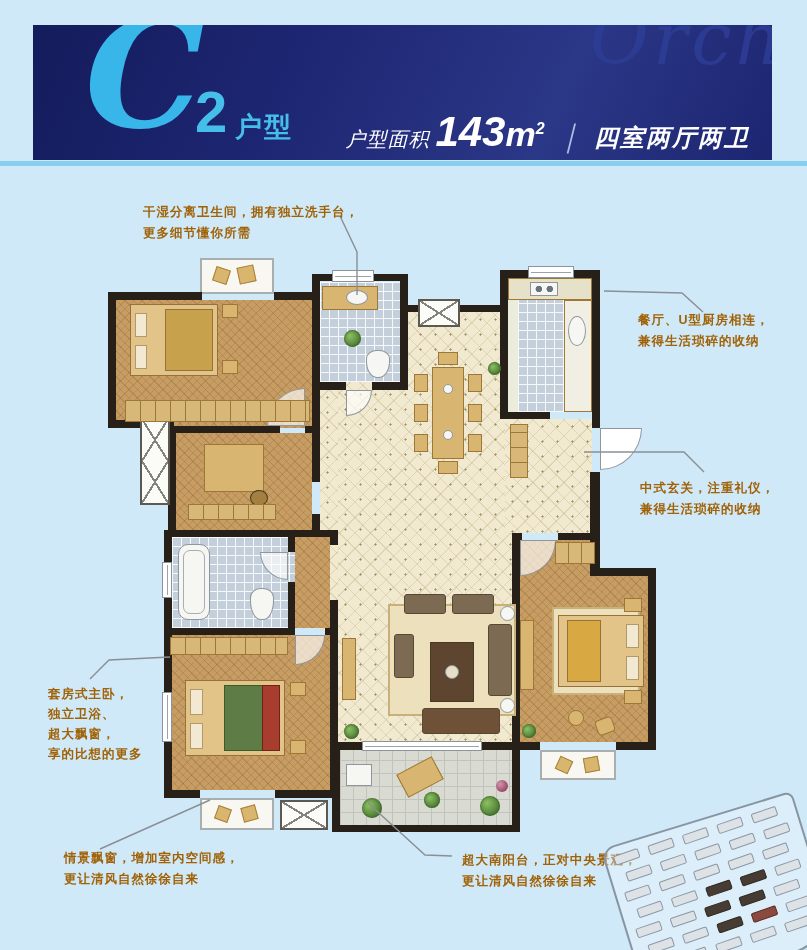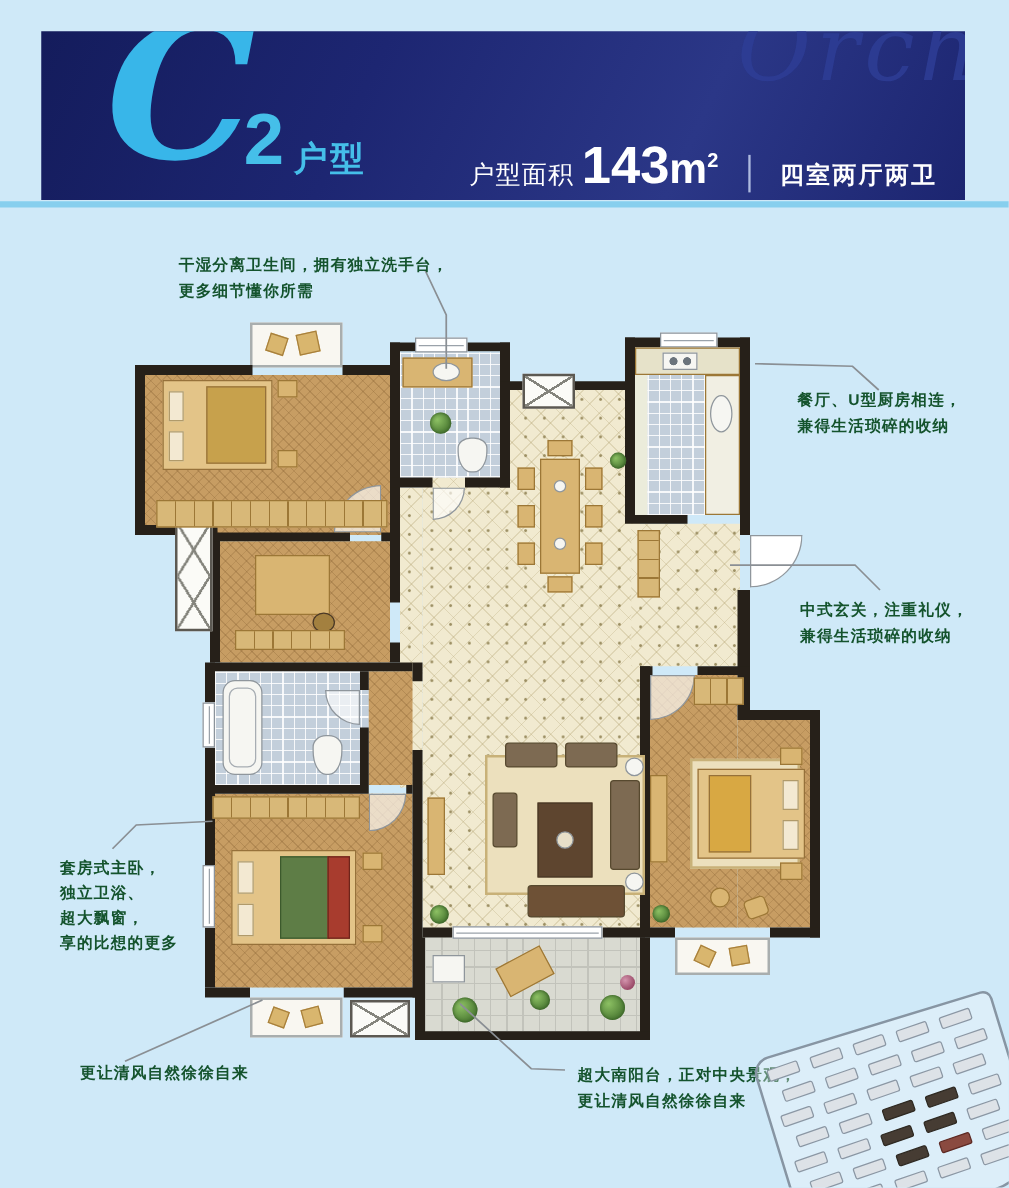--- a/index.html
+++ b/index.html
@@ -10,27 +10,27 @@
   }
   
   .header{position:absolute;left:33px;top:25px;width:739px;height:135px;overflow:hidden;
     background:linear-gradient(115deg,#141c5c 0%,#1d2672 35%,#2b3787 70%,#1c2570 100%);}
   .wm{position:absolute;right:-14px;top:-28px;font-family:"DejaVu Serif",serif;font-style:italic;
     font-size:72px;color:#2e3e96;opacity:.85;letter-spacing:4px;}
   .logo-c{position:absolute;left:52px;top:-26px;font-family:"DejaVu Serif",serif;font-style:italic;
     font-size:150px;font-weight:bold;color:#38b6e9;line-height:1;}
   .logo-2{position:absolute;left:162px;top:58px;font-size:58px;color:#45bfe9;font-weight:bold;line-height:1;}
   .logo-suffix{position:absolute;left:202px;top:84px;font-size:27px;color:#45bfe9;font-weight:bold;letter-spacing:2px;}
-  .hright{position:absolute;right:22px;top:86px;display:flex;align-items:baseline;color:#fff;white-space:nowrap;}
+  .hright{position:absolute;right:22px;top:86px;display:flex;align-items:baseline;color:#fff;white-space:nowrap;font-style:italic;}
   .area-label{font-size:20px;letter-spacing:1px;}
   .area-value{font-size:42px;font-weight:bold;margin-left:6px;line-height:1;}
   .area-value .unit{font-size:34px;font-weight:bold;}
   .area-value sup{font-size:16px;}
   .hdivider{font-size:30px;color:#aebadf;margin:0 10px;font-weight:200;}
-  .rooms{font-size:19px;font-weight:bold;letter-spacing:2px;}
+  .rooms{font-size:24px;font-weight:bold;letter-spacing:2px;}
   .stripe{position:absolute;left:0;top:161px;width:807px;height:5px;background:#87cfee;}
 
   
   .plan{position:absolute;left:100px;top:252px;width:560px;height:592px;}
   .plan *{box-sizing:border-box;}
   .w{position:absolute;background:#262019;}
   .f-tan{position:absolute;background-color:#c79d63;background-image:
     repeating-linear-gradient(45deg,rgba(122,85,40,.25) 0 1px,transparent 1px 6px),
     repeating-linear-gradient(-45deg,rgba(122,85,40,.18) 0 1px,transparent 1px 6px);}
   .f-cream{position:absolute;background-color:#f1ead0;background-image:
@@ -65,21 +65,21 @@
     box-shadow:inset 0 0 3px #2f5420;}
   .rug{position:absolute;background:#ece0bd;border:2px solid #c8b178;}
   .bed{position:absolute;background:#e3c488;border:1px solid #96713a;}
   .bpil{position:absolute;background:#f3e9d2;border:1px solid #b09a6a;}
   .sofa{position:absolute;background:#7d6a52;border:1px solid #57492f;border-radius:3px;}
   .tub{position:absolute;background:#f6f6f2;border:1px solid #8f969c;border-radius:10px;}
   .tub::after{content:"";position:absolute;left:4px;right:4px;top:5px;bottom:5px;border:1px solid #a7adb3;border-radius:7px;}
   .toilet{position:absolute;background:#f6f6f2;border:1px solid #8f969c;border-radius:45% 45% 45% 45%/30% 30% 60% 60%;}
 
   
-  .anno{position:absolute;color:#14532d;font-size:12.5px;line-height:21px;letter-spacing:1px;font-weight:bold;}
+  .anno{position:absolute;color:#a16207;font-size:12.5px;line-height:21px;letter-spacing:1px;font-weight:bold;}
   .anno.l4{line-height:20px;}
   .leaders{position:absolute;left:0;top:0;pointer-events:none;}
 
   
   .siteplan{position:absolute;left:596px;top:820px;width:196px;height:152px;
     transform:rotate(-17deg);transform-origin:50% 0;
     border:2px solid #8795a3;border-radius:14px 8px 44px 12px;background:rgba(244,248,252,.35);}
   .bldg{position:absolute;width:24px;height:8px;border:1px solid #8b97a4;border-radius:2px;
     background:#dde2e7;transform:rotate(-2deg);}
 </style>
@@ -302,20 +302,21 @@
   <div>中式玄关，注重礼仪，</div>
   <div>兼得生活琐碎的收纳</div>
 </div>
 <div class="anno l4" style="left:48px;top:684px;">
   <div>套房式主卧，</div>
   <div>独立卫浴、</div>
   <div>超大飘窗，</div>
   <div>享的比想的更多</div>
 </div>
 <div class="anno" style="left:64px;top:848px;">
+  <div>情景飘窗，增加室内空间感，</div>
   <div>更让清风自然徐徐自来</div>
 </div>
 <div class="anno" style="left:462px;top:850px;">
   <div>超大南阳台，正对中央景观，</div>
   <div>更让清风自然徐徐自来</div>
 </div>
 
 <div class="siteplan">
   <div style="position:absolute;left:0;top:0;right:0;bottom:0;">
       <div class="bldg" style="left: 8px; top: 8px; background: rgb(221, 226, 231); border-color: rgb(139, 151, 164);"></div>

